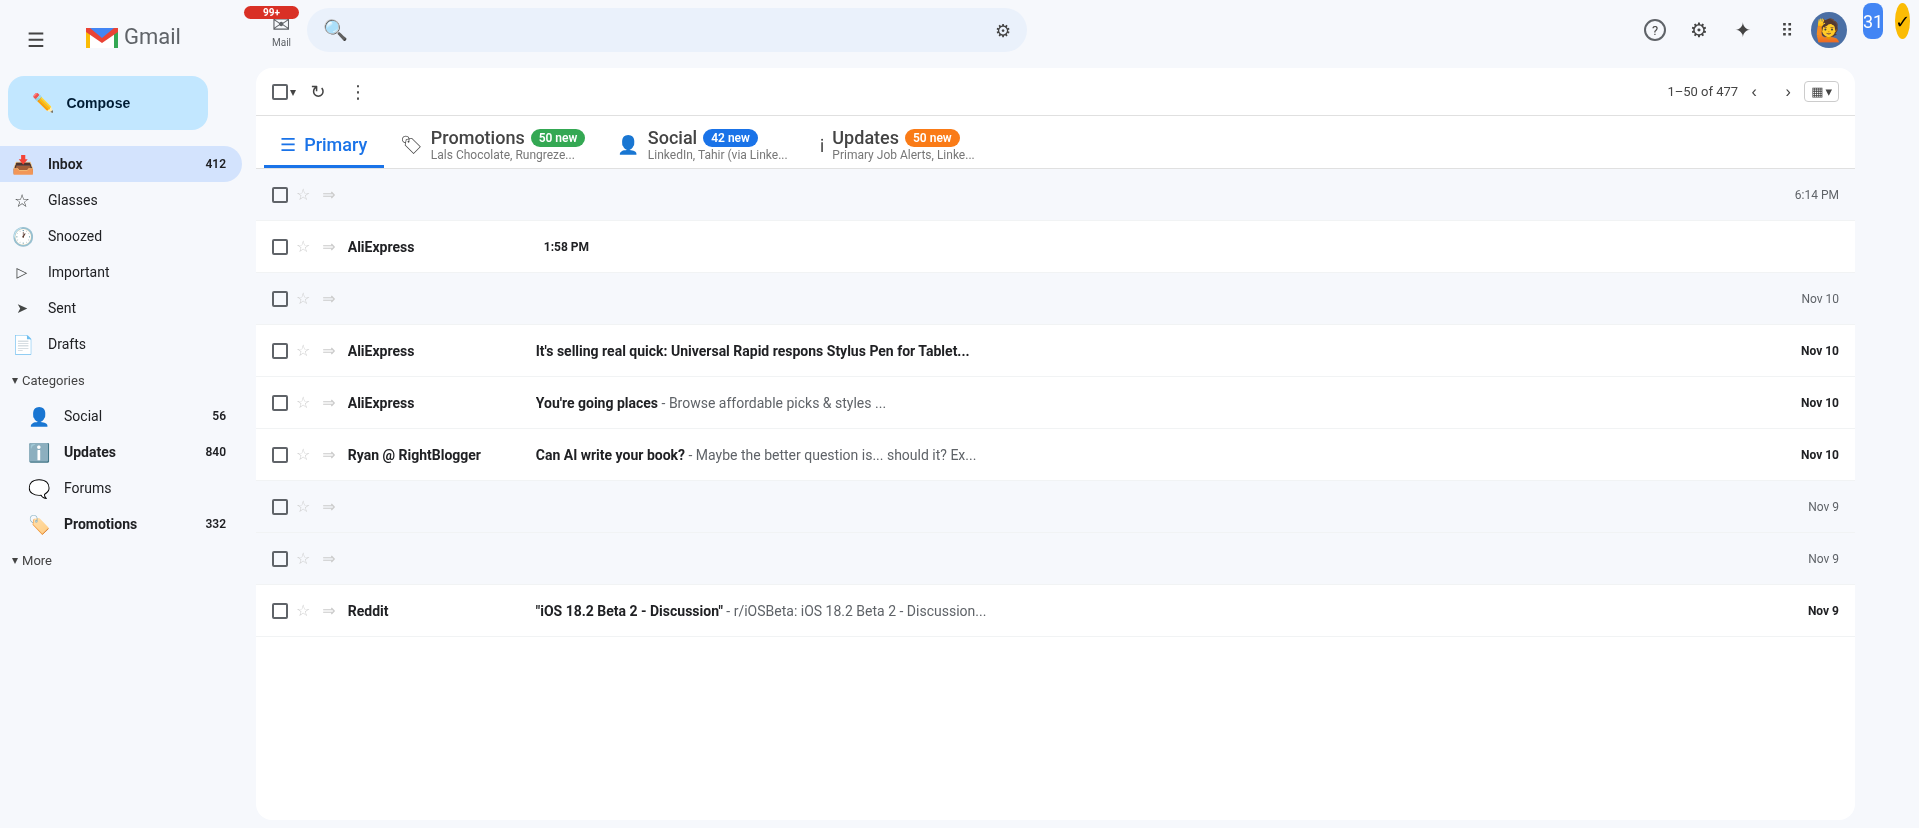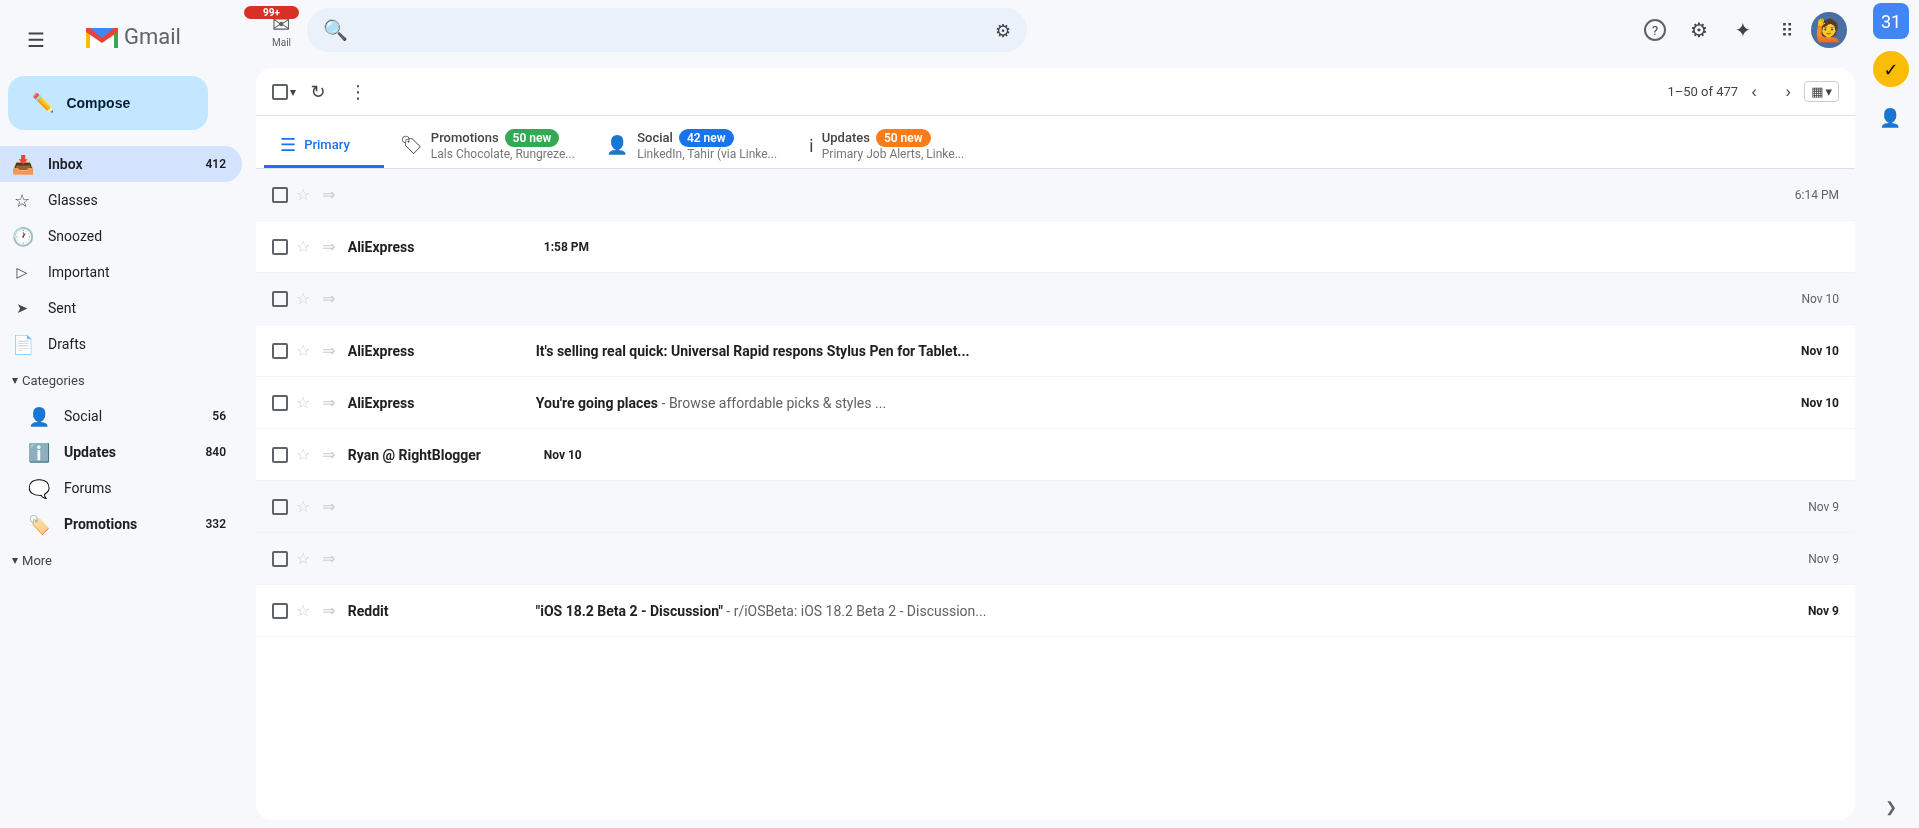--- a/index.html
+++ b/index.html
@@ -53,21 +53,21 @@
     .nav-arrows { display: flex; gap: 2px; }
     .nav-arrow-btn { width: 32px; height: 32px; border-radius: 50%; border: none; background: transparent; cursor: pointer; display: flex; align-items: center; justify-content: center; color: #444; font-size: 16px; }
     .view-toggle { display: flex; align-items: center; gap: 2px; cursor: pointer; border: 1px solid #ccc; border-radius: 4px; padding: 2px 6px; font-size: 13px; }
 
     
     .tabs { display: flex; border-bottom: 1px solid #e0e0e0; padding: 0 8px; background: #fff; }
     .tab { display: flex; align-items: center; gap: 8px; padding: 8px 16px 0 16px; cursor: pointer; border-bottom: 3px solid transparent; min-width: 120px; height: 52px; }
     .tab.active { border-bottom: 3px solid #1a73e8; color: #1a73e8; }
     .tab .tab-icon { font-size: 18px; color: #444; }
     .tab.active .tab-icon { color: #1a73e8; }
-    .tab-name { font-size: 13px; font-weight: 500; color: #444; }
+    .tab-name { font-size: 18px; font-weight: 500; color: #444; }
     .tab.active .tab-name { color: #1a73e8; }
     .tab-info { font-size: 12px; color: #777; }
     .badge { border-radius: 12px; padding: 2px 8px; font-size: 12px; font-weight: 600; color: white; }
     .badge-green { background: #34a853; }
     .badge-blue { background: #1a73e8; }
     .badge-orange { background: #fa7b17; }
 
     
     .email-list { flex: 1; overflow-y: auto; }
     .email-row { display: flex; align-items: center; padding: 0 16px; height: 52px; border-bottom: 1px solid #f1f3f4; cursor: pointer; gap: 8px; }
@@ -334,20 +334,25 @@
         </div>
         <span class="email-time unread-time">Nov 10</span>
       </div>
         <div class="email-row unread">
         <div class="email-row-actions">
           <div class="checkbox"></div>
           <button class="star-btn">☆</button>
           <button class="snooze-btn">⇒</button>
         </div>
         <span class="sender">Ryan @ RightBlogger</span>
+        <div class="email-subject">
+          <span class="subject">Can AI write your book?</span>
+          <span class="preview"> - Maybe the better question is... should it? Ex...</span>
+          
+        </div>
         <span class="email-time unread-time">Nov 10</span>
       </div>
         <div class="email-row read">
         <div class="email-row-actions">
           <div class="checkbox"></div>
           <button class="star-btn">☆</button>
           <button class="snooze-btn">⇒</button>
         </div>
         <div style="flex:1;"></div>
         <span class="email-time">Nov 9</span>
@@ -372,21 +377,21 @@
           <span class="subject">"iOS 18.2 Beta 2 - Discussion"</span>
           <span class="preview"> - r/iOSBeta: iOS 18.2 Beta 2 - Discussion...</span>
           
         </div>
         <span class="email-time unread-time">Nov 9</span>
       </div>
       </div>
   </div>
 </div>
 
-<div style="width:56px; background:#f6f8fc; display:flex; flex-direction:column; align-items:center; padding:3px 0; gap:12px;">
+<div style="width:56px; background:#f6f8fc; display:flex; flex-direction:row; padding:3px 0; gap:12px;">
   <div style="width:36px; height:36px; background:#4285f4; border-radius:8px; display:flex; align-items:center; justify-content:center; font-size:18px; cursor:pointer; color:white;">
     <span>31</span>
   </div>
   <div style="width:36px; height:36px; background:#fbbc05; border-radius:50%; display:flex; align-items:center; justify-content:center; font-size:18px; cursor:pointer;">
     <span>✓</span>
   </div>
   <div style="width:36px; height:36px; border-radius:50%; display:flex; align-items:center; justify-content:center; font-size:18px; cursor:pointer;">
     <span style="color:#1a73e8;">👤</span>
   </div>
   <div style="margin-top:auto; width:36px; height:36px; border-radius:50%; display:flex; align-items:center; justify-content:center; font-size:14px; cursor:pointer; color:#5f6368;">

